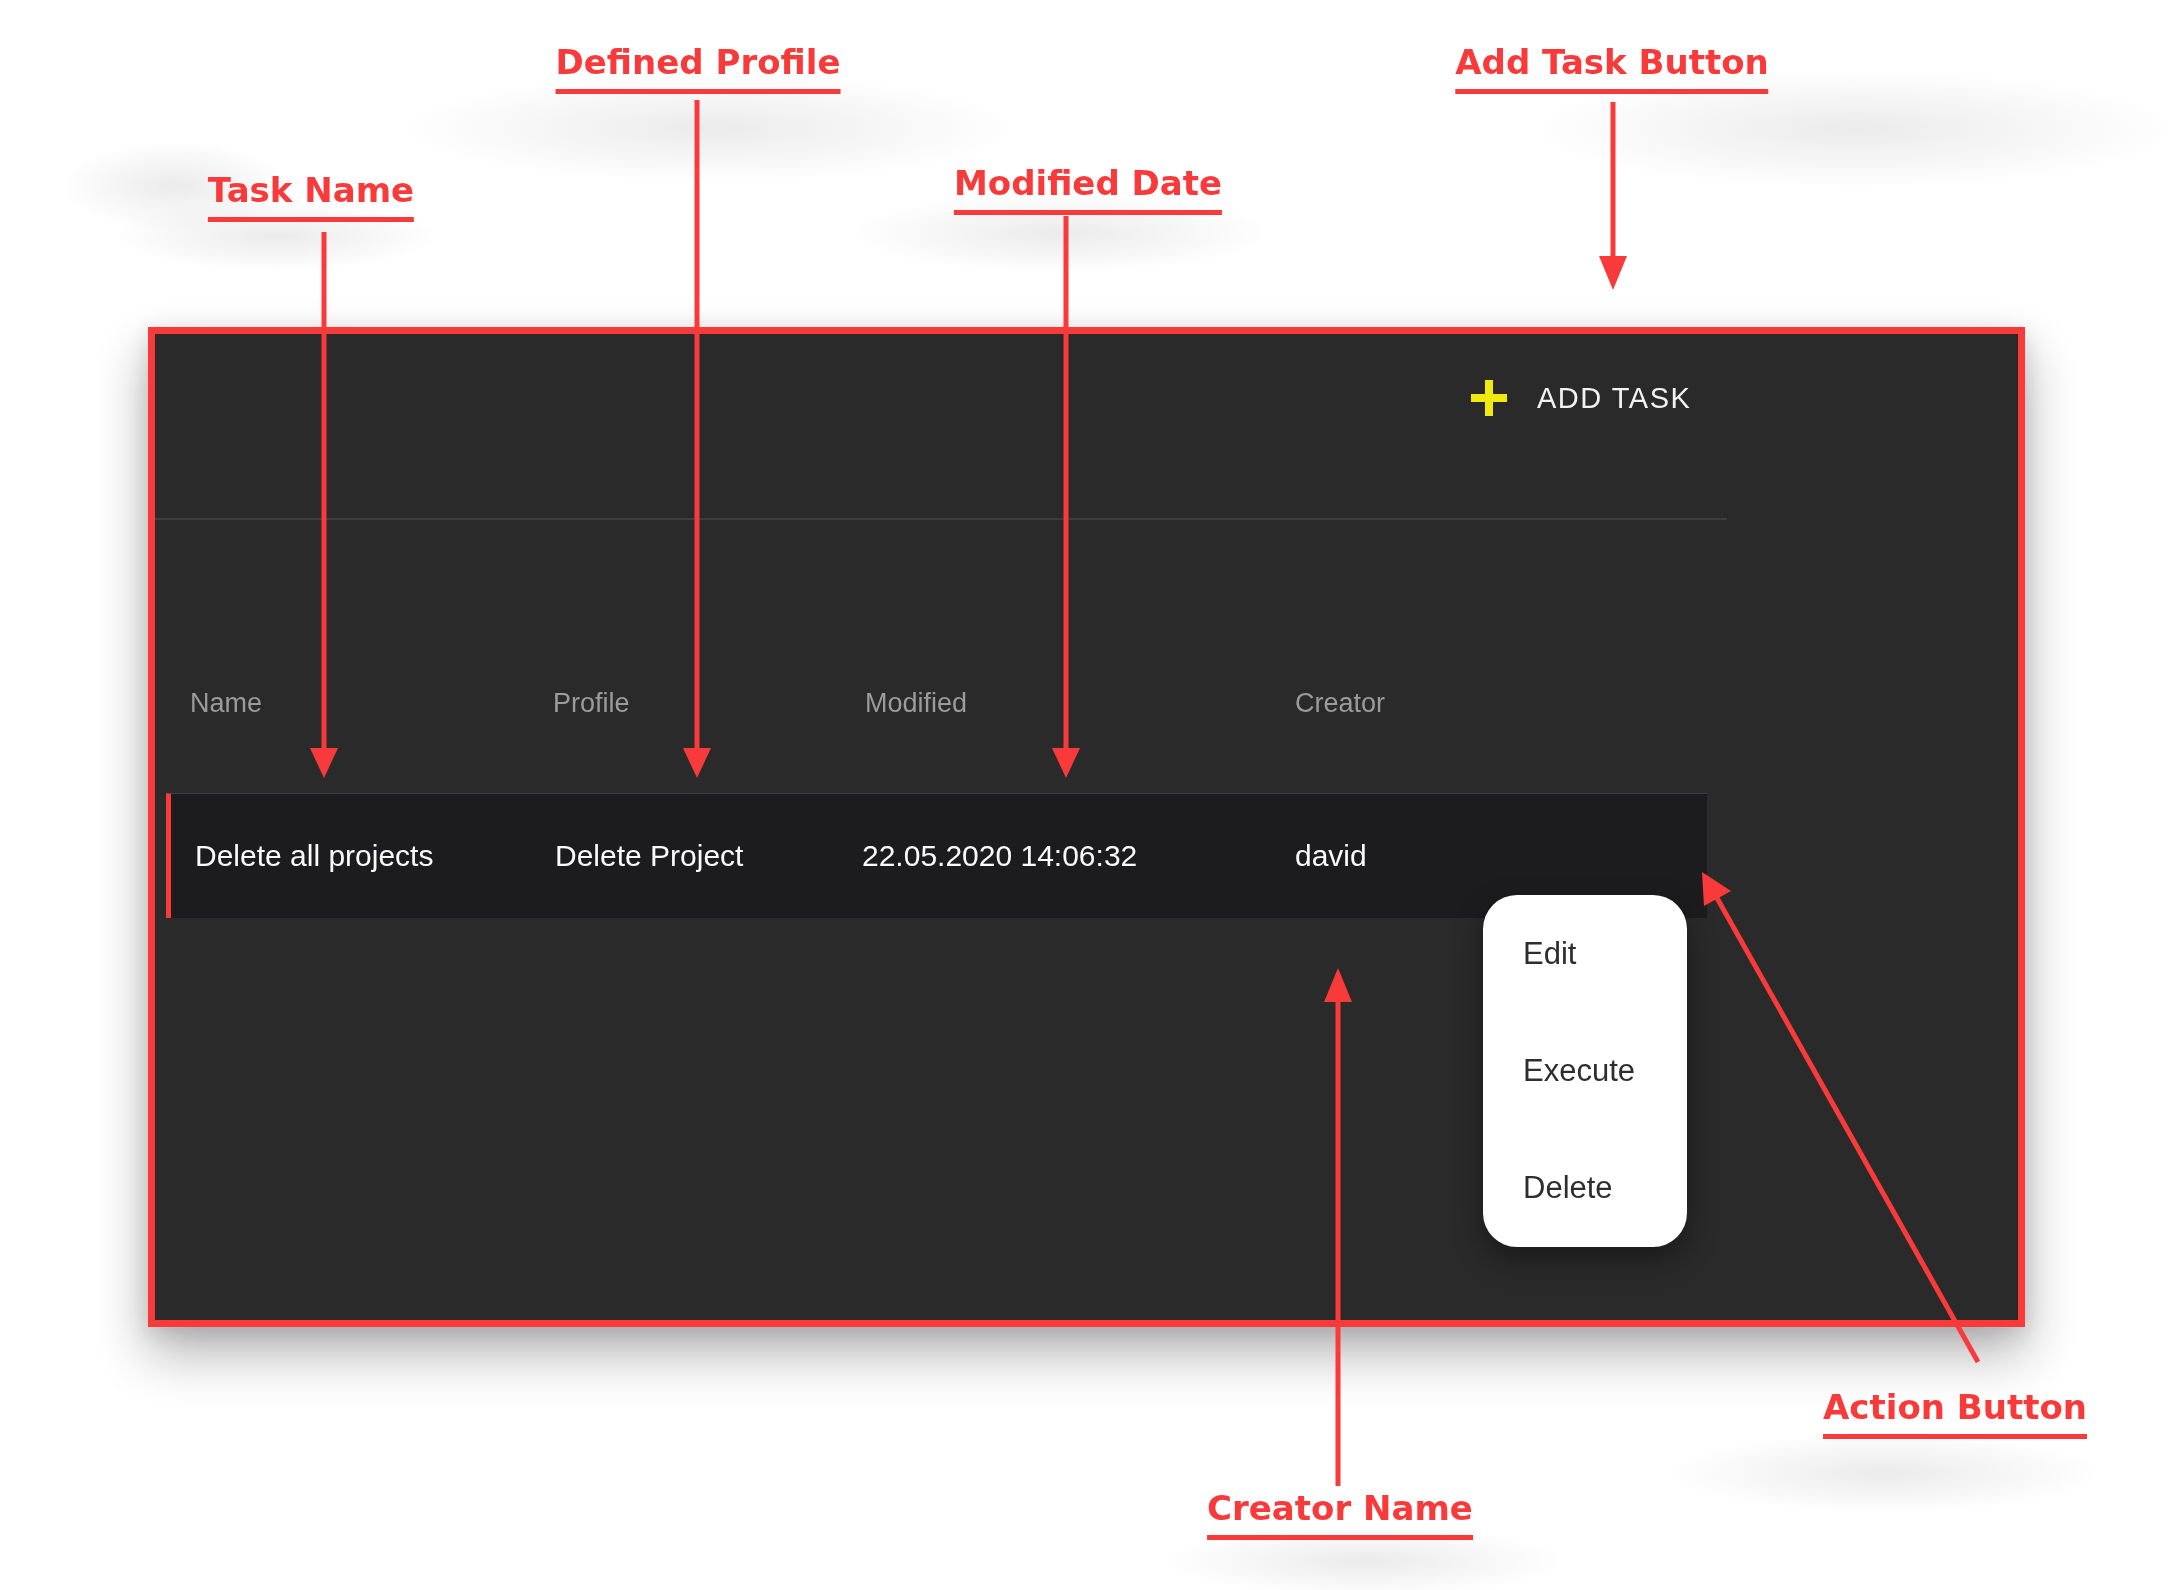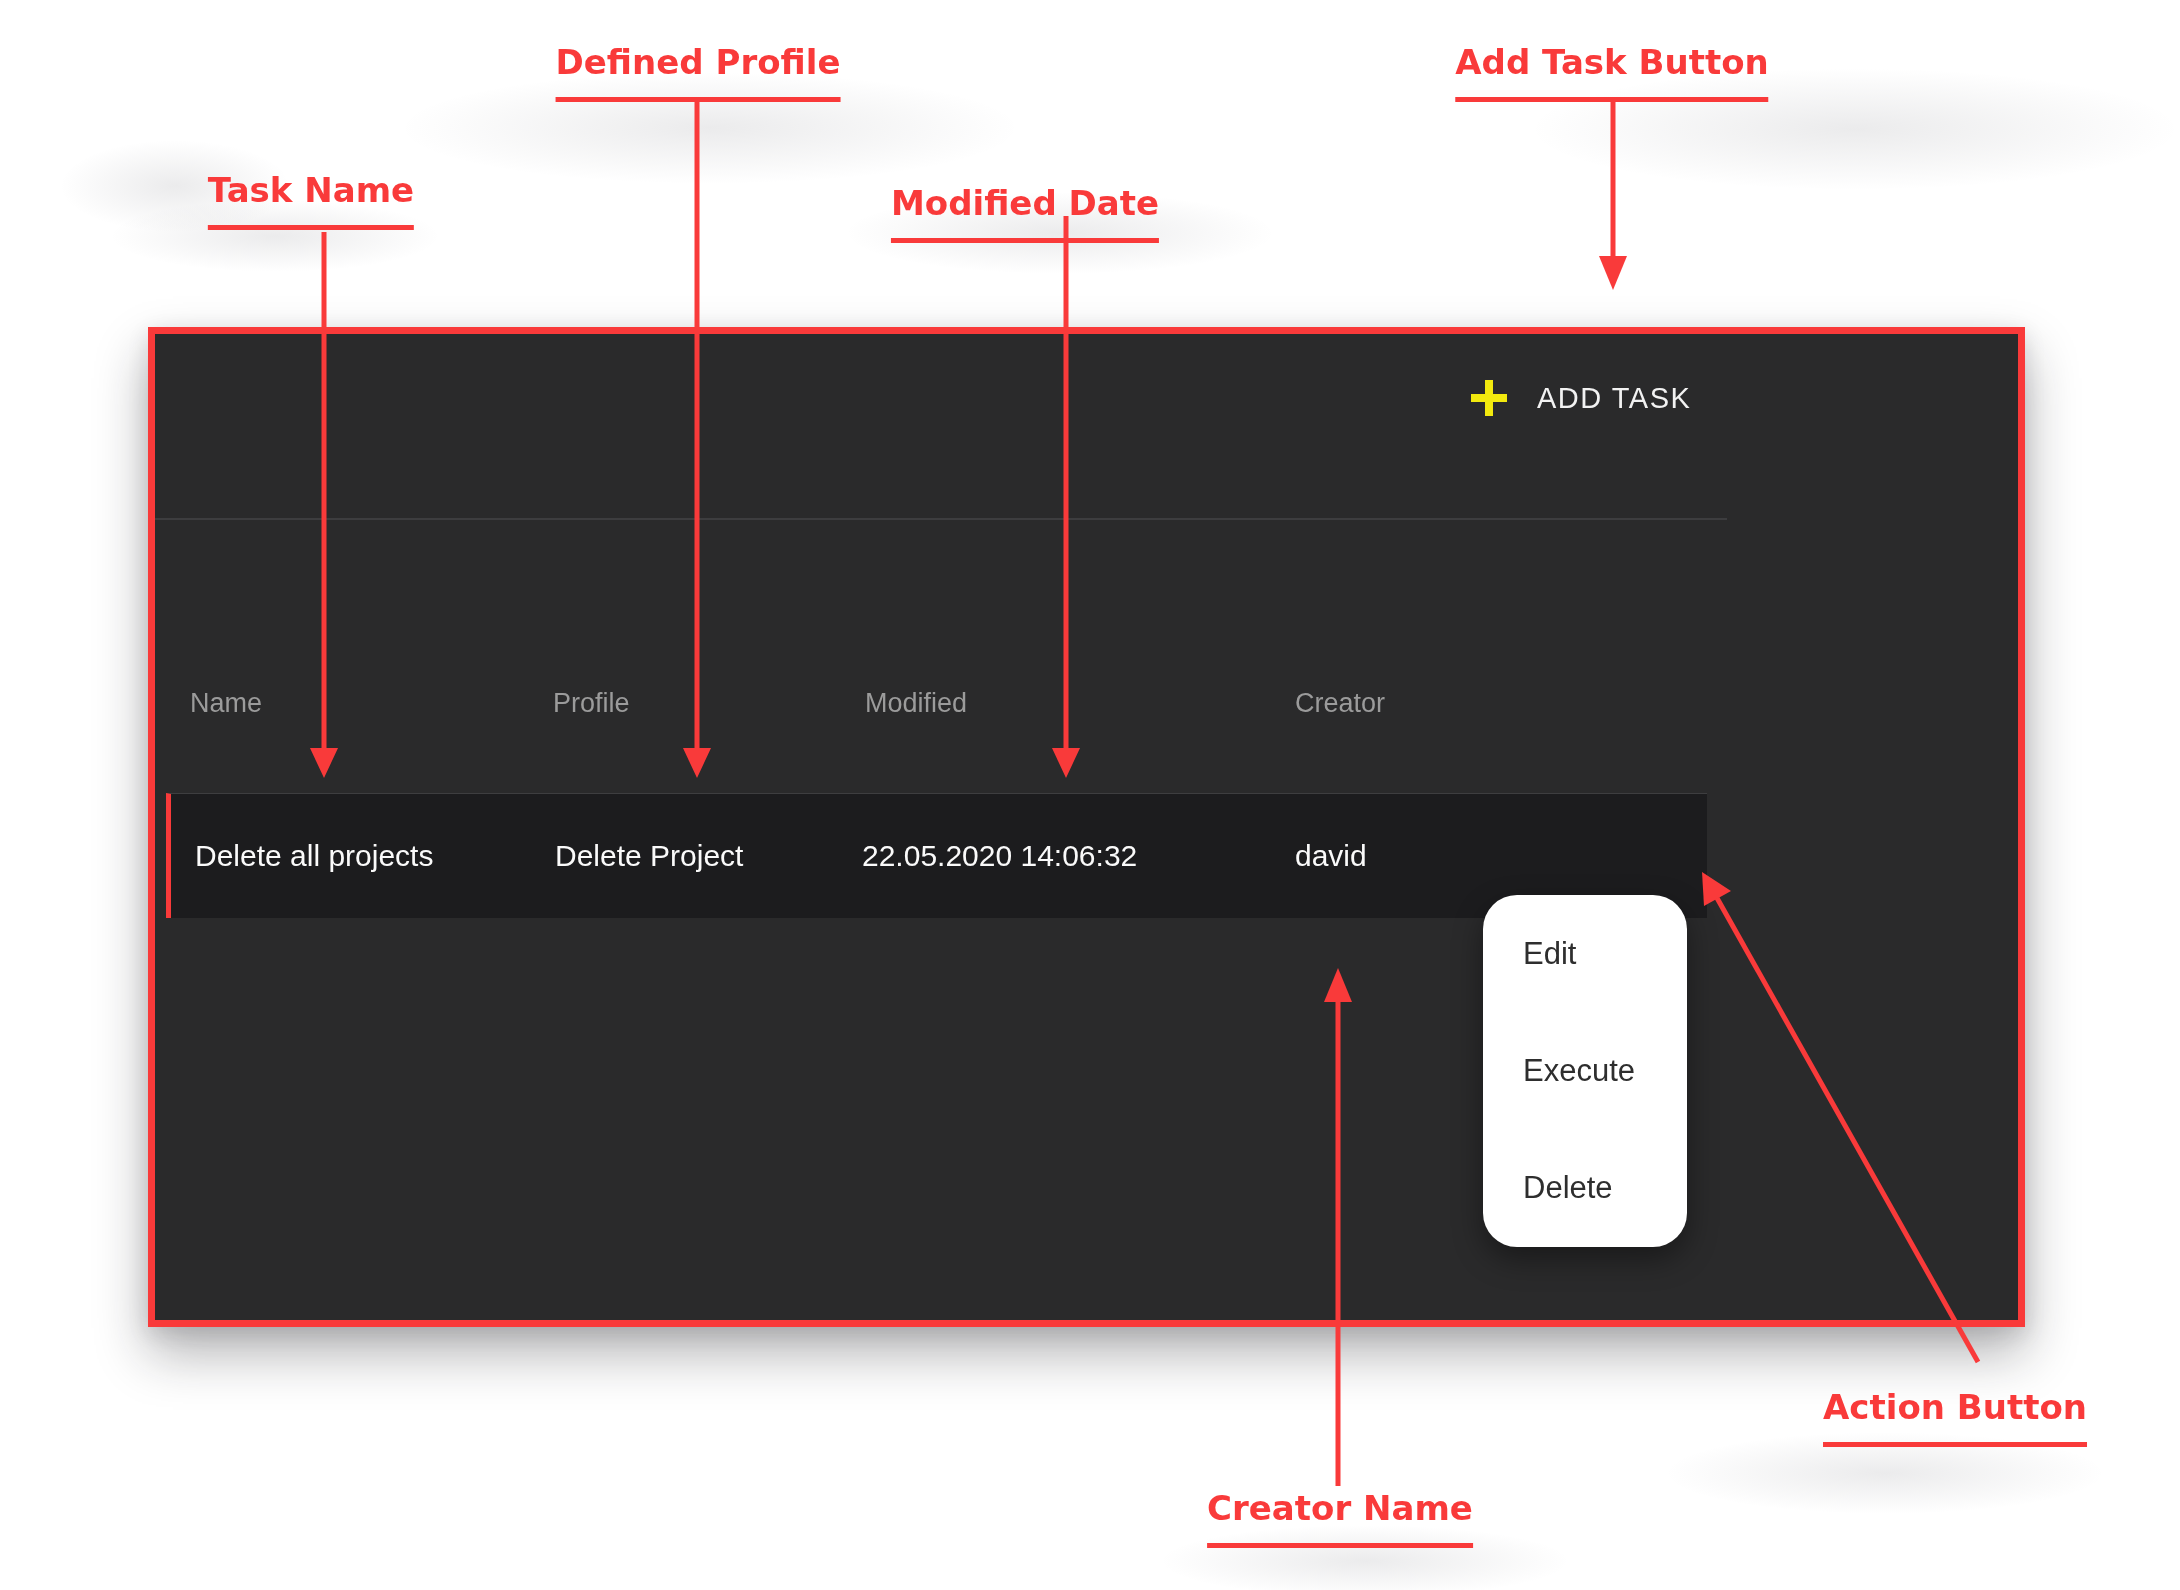--- a/index.html
+++ b/index.html
@@ -17,21 +17,21 @@
   .blob{
     position:absolute;border-radius:50%;
     background:radial-gradient(closest-side, rgba(60,60,70,0.10), rgba(60,60,70,0));
   }
   
   .ann{
     position:absolute;transform:translateX(-50%);
     font-family:"DejaVu Sans",sans-serif;font-weight:bold;font-size:34px;
     color:var(--red);white-space:nowrap;z-index:20;
   }
-  .ann>span{display:inline-block;border-bottom:5px solid var(--red);padding-bottom:15px;}
+  .ann>span{display:inline-block;border-bottom:5px solid var(--red);padding-bottom:7px;}
   
   .panel{
     position:absolute;left:148px;top:327px;width:1877px;height:1000px;
     box-sizing:border-box;border:7px solid var(--red);background:var(--panel-bg);
     box-shadow:0 26px 50px rgba(25,25,30,0.33), 0 6px 20px rgba(25,25,30,0.12);
   }
   .add-task{
     position:absolute;left:1316px;top:36px;height:56px;
     display:flex;align-items:center;gap:30px;cursor:pointer;background:none;border:none;padding:0;
   }
@@ -84,21 +84,21 @@
   <div class="blob" style="left:845px;top:192px;width:430px;height:82px;"></div>
   <div class="blob" style="left:1160px;top:1525px;width:410px;height:72px;"></div>
   <div class="blob" style="left:1665px;top:1432px;width:440px;height:82px;"></div>
 
   <div class="ann" style="left:311px;top:170px;">
     <span>Task Name</span>
   </div>
   <div class="ann" style="left:698px;top:42px;">
     <span>Defined Profile</span>
   </div>
-  <div class="ann" style="left:1025px;top:163px;margin-top:20px;">
+  <div class="ann" style="left:1088px;top:163px;">
     <span>Modified Date</span>
   </div>
   <div class="ann" style="left:1612px;top:42px;">
     <span>Add Task Button</span>
   </div>
   <div class="ann" style="left:1340px;top:1488px;">
     <span>Creator Name</span>
   </div>
   <div class="ann" style="left:1955px;top:1387px;">
     <span>Action Button</span>

